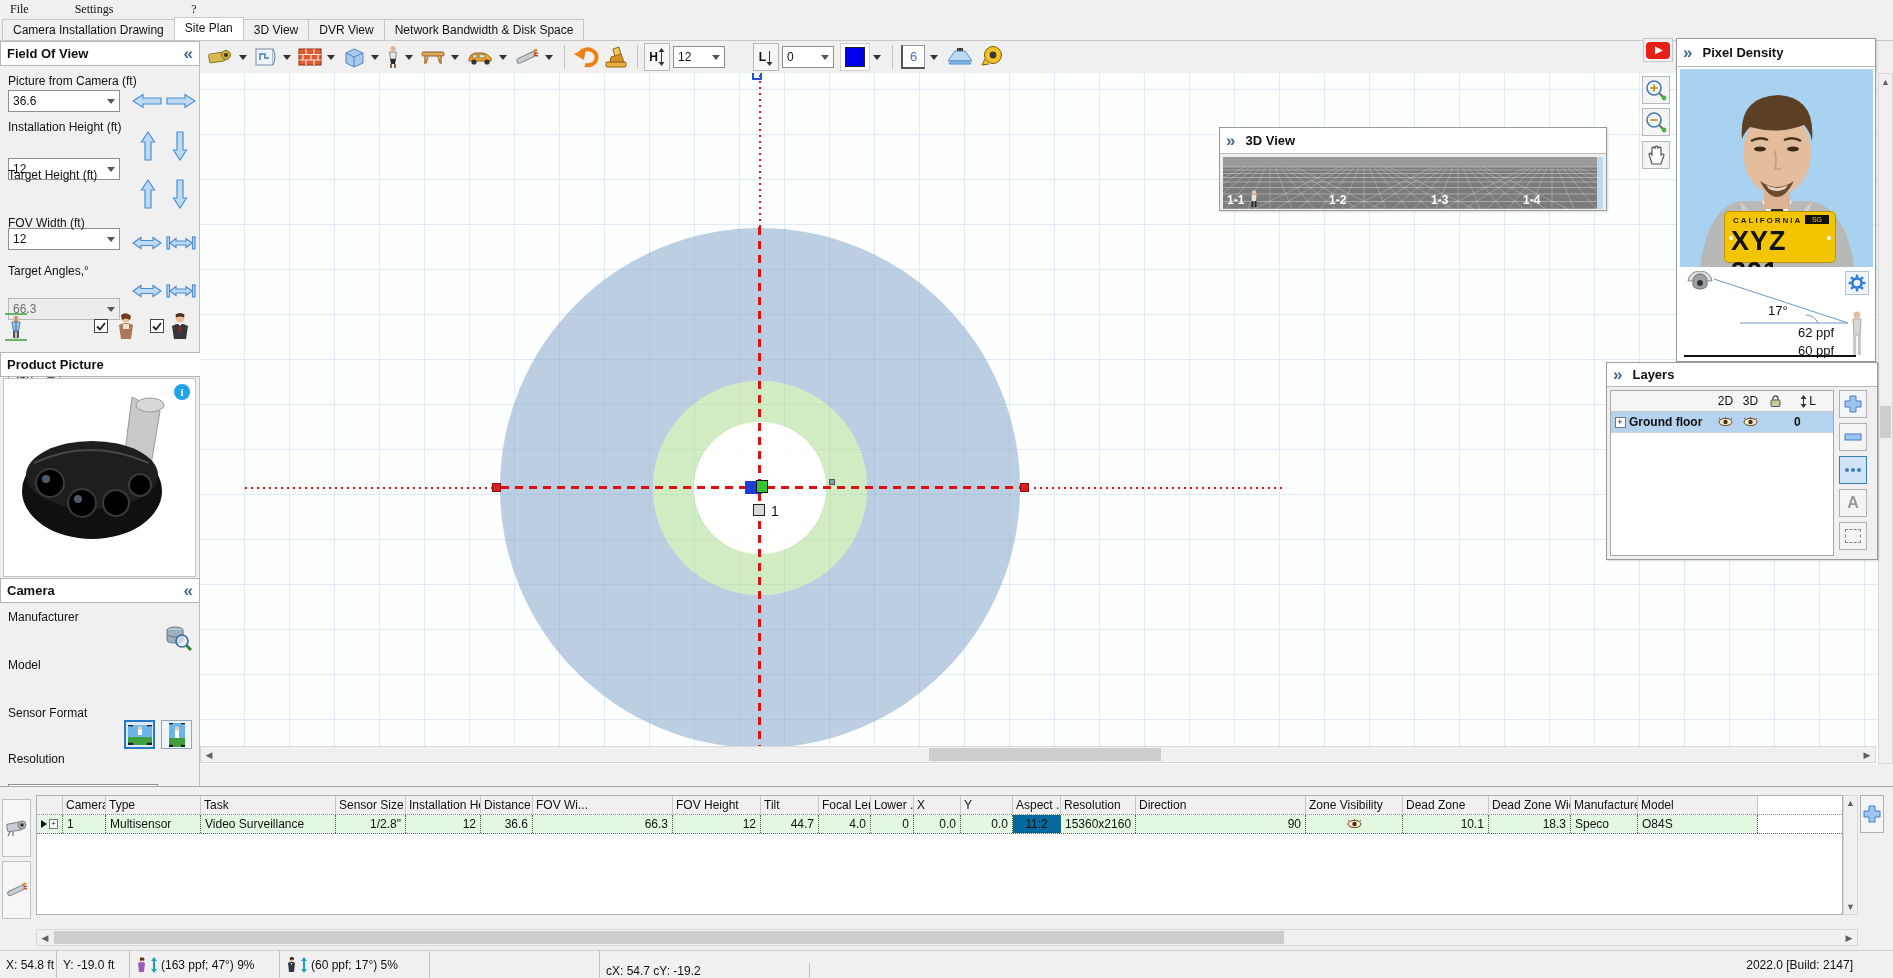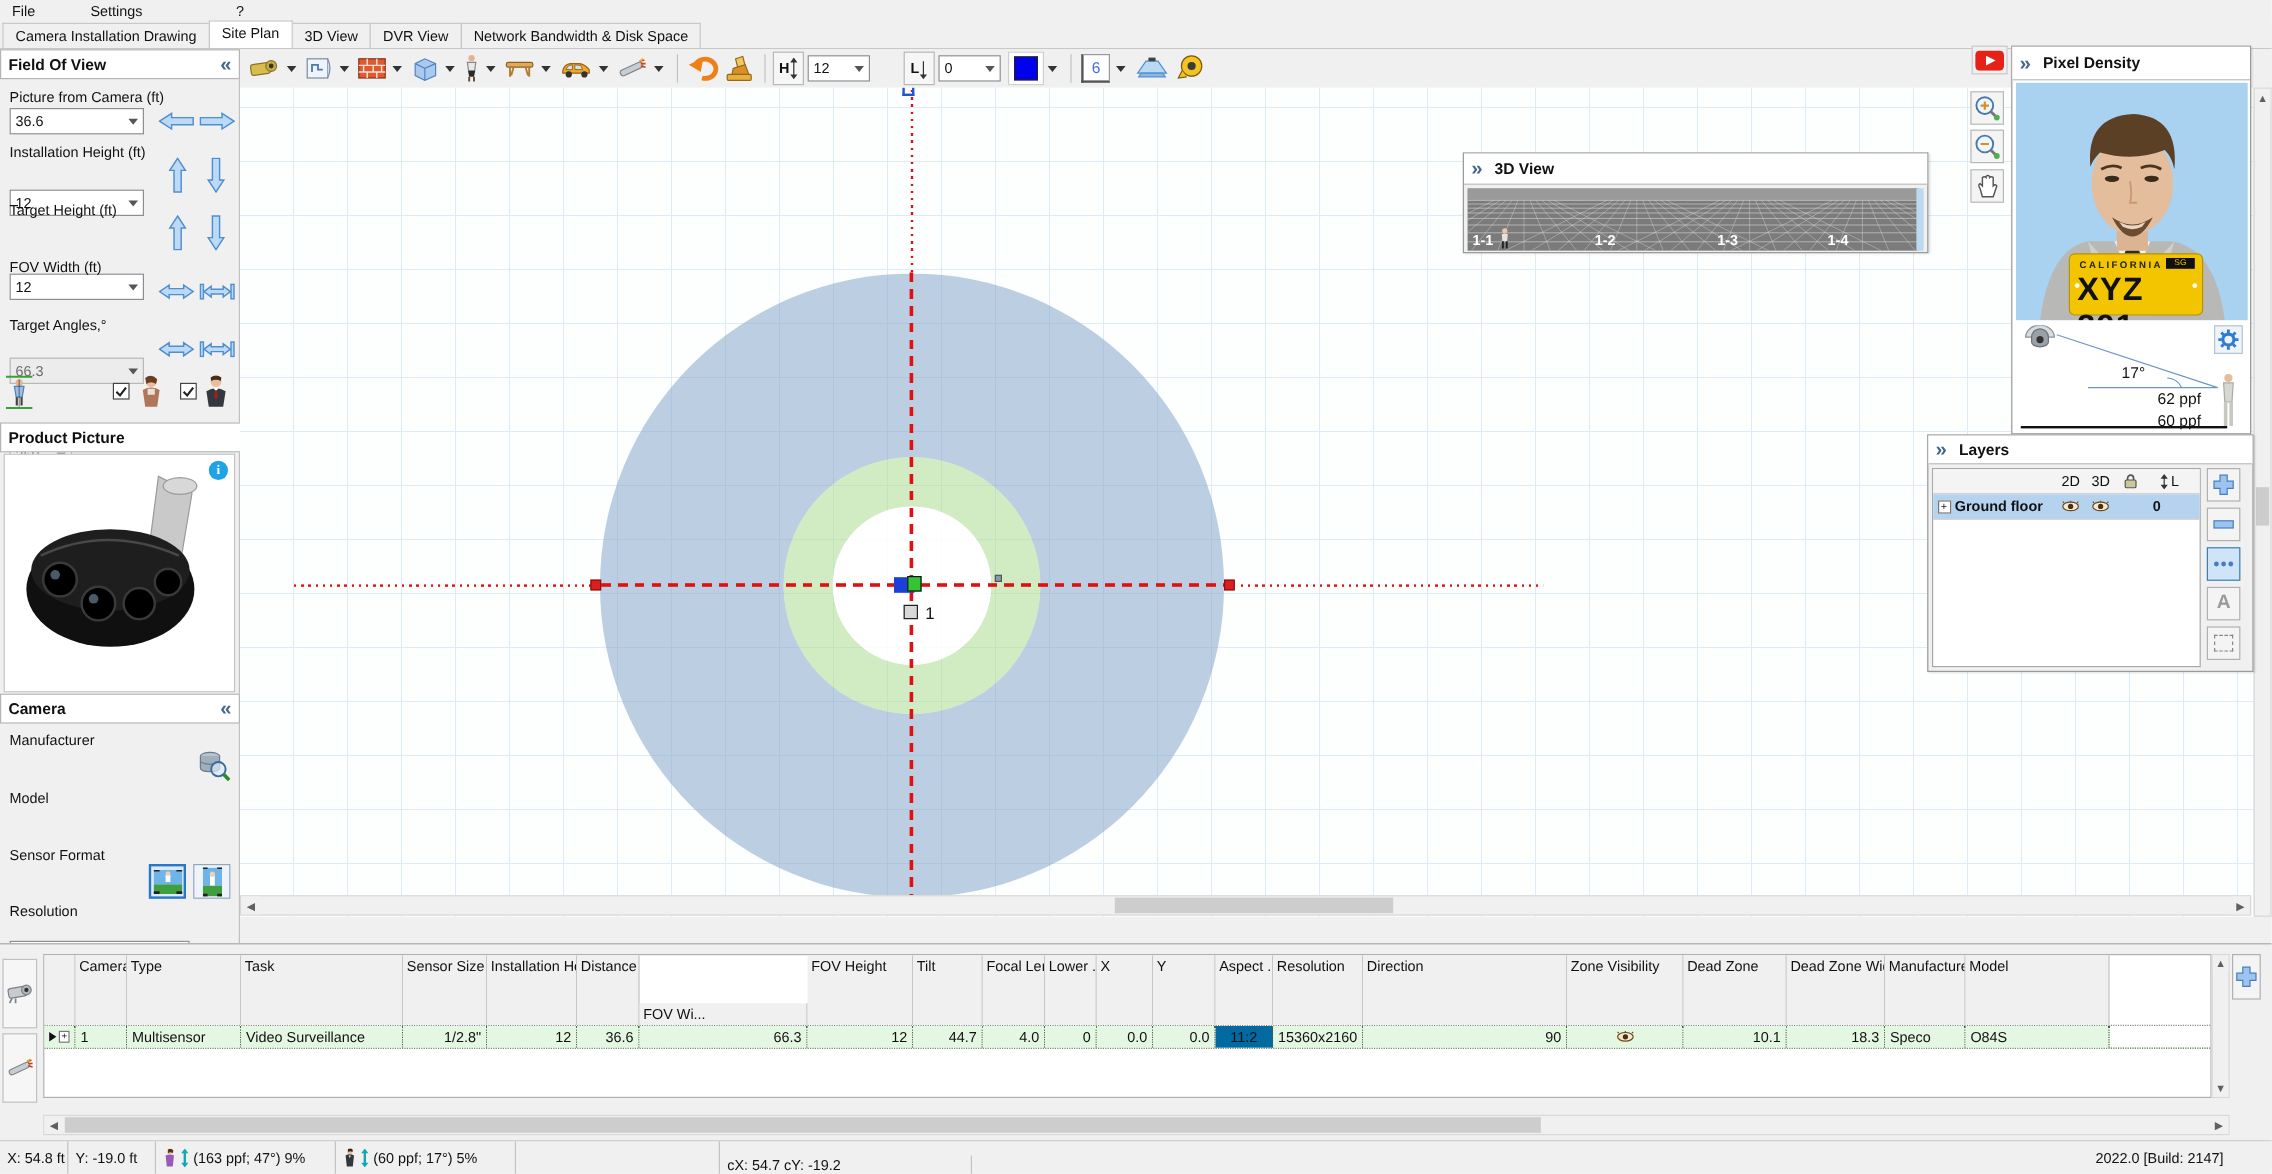--- a/index.html
+++ b/index.html
@@ -2,21 +2,21 @@
 <html><head>
 <meta charset="utf-8">
 <style>
   * { margin:0; padding:0; box-sizing:border-box; }
   html,body { width:1893px; height:978px; }
   body { font-family:"Liberation Sans", sans-serif; font-size:12px; color:#111; background:#f0f0f0; overflow:hidden; }
   .abs { position:absolute; }
   #app { position:relative; width:1893px; height:978px; background:#f0f0f0; }
 
   
-  #menubar { left:0; top:0; width:1534px; height:18px; background:#f0f0f0; display:flex; align-items:center; }
+  #menubar { left:0; top:0; width:1534px; height:18px; background:#f0f0f0; display:flex; align-items:center;font-family:Liberation Serif, serif; }
   .menu-item { padding:1px 10px; cursor:default; }
   #tabbar { left:0; top:18px; width:1893px; height:23px; background:#f0f0f0; border-bottom:1px solid #c8c8c8; display:flex; align-items:flex-end; }
   .tab { height:21px; padding:3px 10px 2px; border:1px solid #c8c8c8; border-bottom:none; background:#f0f0f0; margin-right:-1px; white-space:nowrap; }
   .tab.active { background:#fff; height:23px; position:relative; z-index:2; font-weight:normal; }
 
   
   #toolbar { left:200px; top:41px; width:1693px; height:32px; background:#f0f0f0; display:flex; align-items:center; }
   .tbtn { display:flex; align-items:center; justify-content:center; height:28px; padding:0 2px; }
   .drop { width:0; height:0; border-left:4px solid transparent; border-right:4px solid transparent; border-top:5px solid #333; margin:0 5px 0 3px; }
   .tsep { width:1px; height:24px; background:#c4c4c4; margin:0 6px; }
@@ -692,21 +692,21 @@
 
     <div class="abs" style="left:36px;top:8px;width:1807px;height:120px;background:#fff;border:1px solid #b0b0b0;overflow:hidden;">
       <div id="tbl-head" style="display:flex;border-bottom:1px dotted #888;">
           <div class="th" style="width:26px;"></div>
           <div class="th" style="width:43px;">Camera ID</div>
           <div class="th" style="width:95px;">Type</div>
           <div class="th" style="width:135px;">Task</div>
           <div class="th" style="width:70px;">Sensor Size</div>
           <div class="th" style="width:75px;">Installation He...</div>
           <div class="th" style="width:52px;">Distance</div>
-          <div class="th" style="width:140px;margin-top:40px;">FOV Wi...</div>
+          <div class="th" style="width:140px;">FOV Wi...</div>
           <div class="th" style="width:88px;">FOV Height</div>
           <div class="th" style="width:58px;">Tilt</div>
           <div class="th" style="width:52px;">Focal Len...</div>
           <div class="th" style="width:43px;">Lower ...</div>
           <div class="th" style="width:47px;">X</div>
           <div class="th" style="width:52px;">Y</div>
           <div class="th" style="width:48px;">Aspect ...</div>
           <div class="th" style="width:75px;">Resolution</div>
           <div class="th" style="width:170px;">Direction</div>
           <div class="th" style="width:97px;">Zone Visibility</div>

